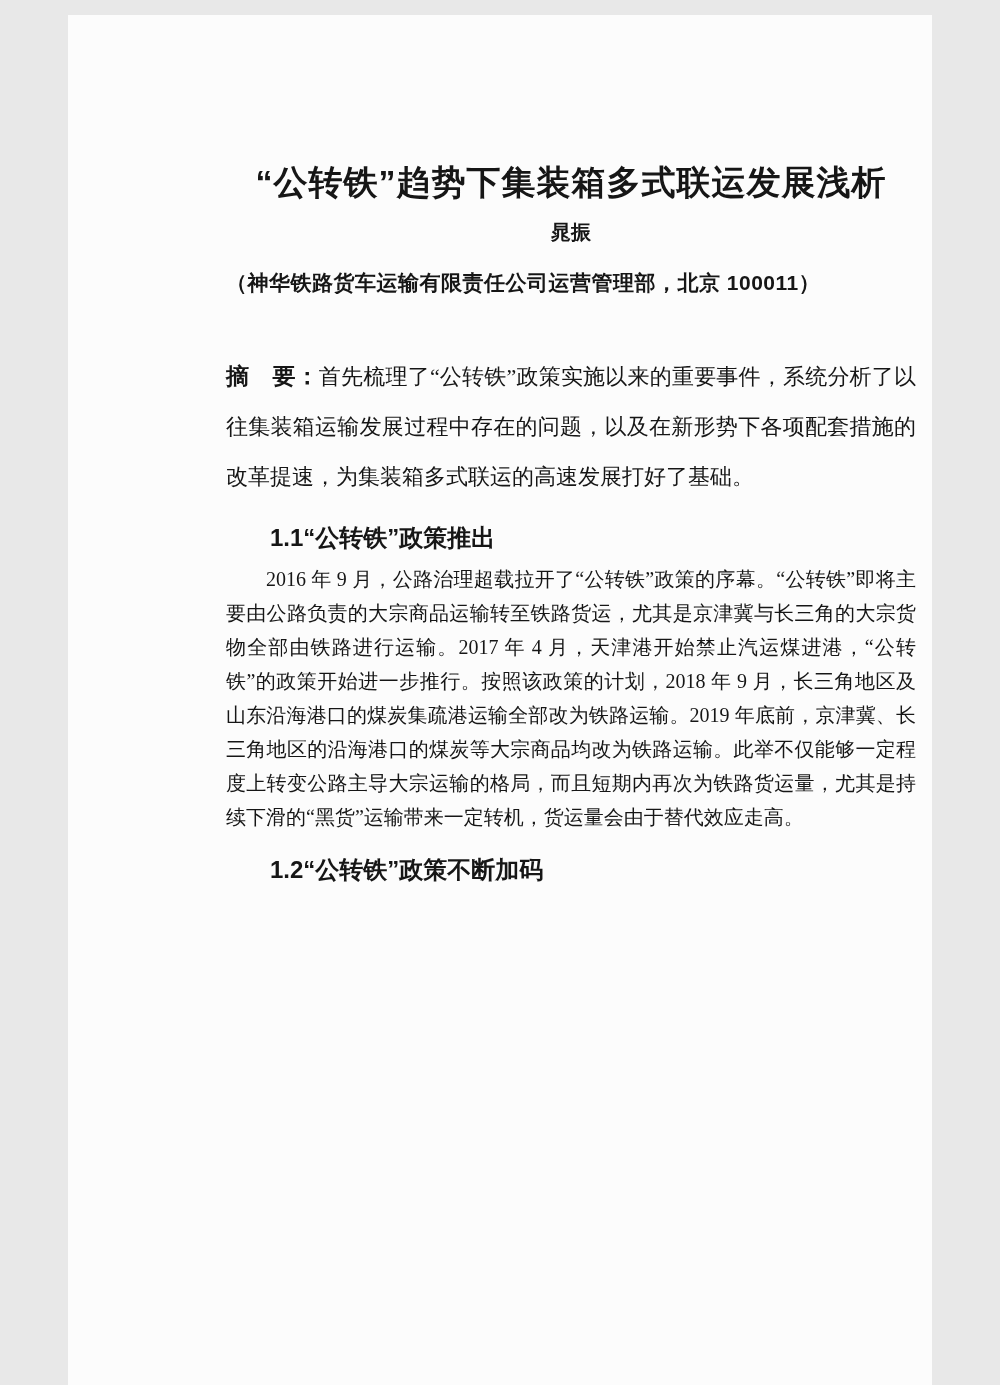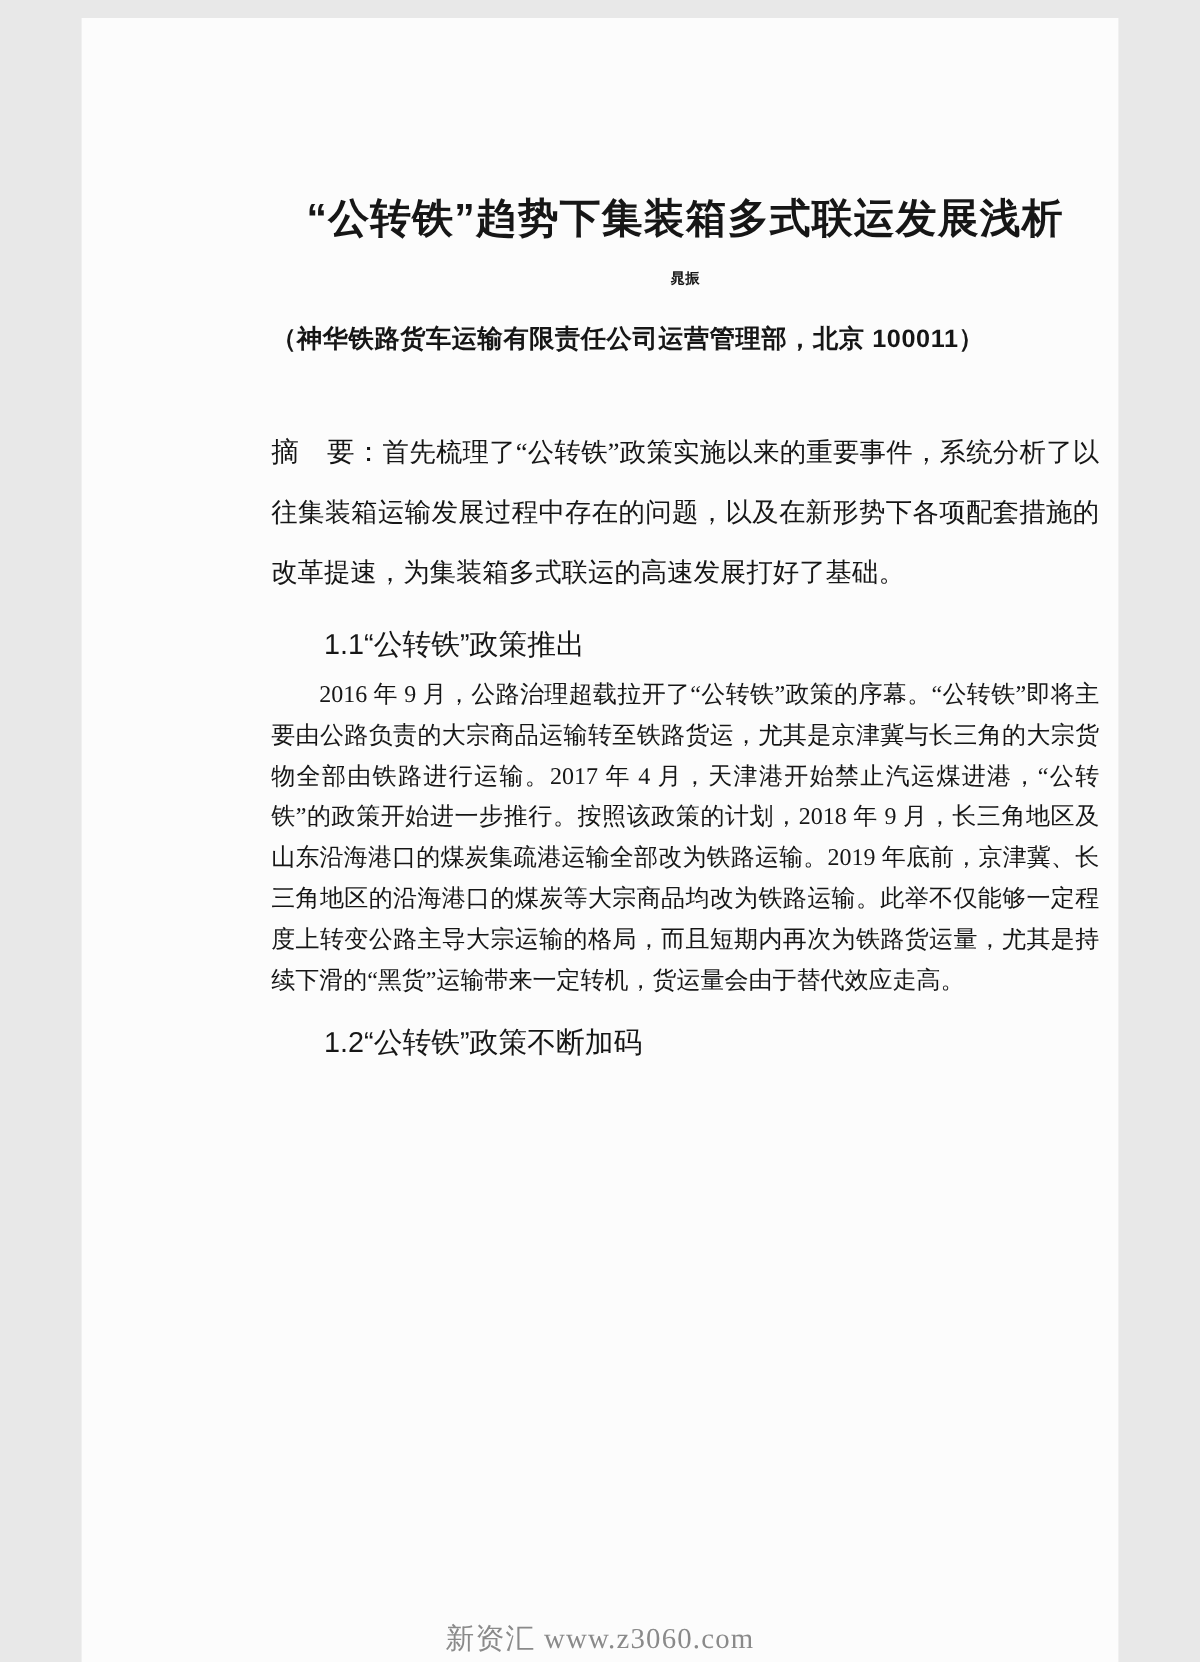--- a/index.html
+++ b/index.html
@@ -30,21 +30,21 @@
     font-weight: bold;
     font-size: 34px;
     line-height: 42px;
     text-align: center;
     letter-spacing: 1px;
   }
   .author {
     margin-top: 16px;
     font-family: "Liberation Sans", "DejaVu Sans", sans-serif;
     font-weight: bold;
-    font-size: 12px;
+    font-size: 20px;
     line-height: 26px;
     text-align: center;
   }
   .affiliation {
     margin-top: 24px;
     font-family: "Liberation Sans", "DejaVu Sans", sans-serif;
     font-weight: bold;
     font-size: 21px;
     line-height: 28px;
     text-align: left;
@@ -52,41 +52,41 @@
   }
   .abstract {
     margin-top: 54px;
     font-size: 22px;
     line-height: 50px;
     text-align: justify;
   }
   .abstract .label,
   .keywords .label {
     font-family: "Liberation Sans", "DejaVu Sans", sans-serif;
-    font-weight: normal;
+    font-weight: bold;
     font-size: 23px;
   }
   .keywords {
     font-size: 22px;
     line-height: 50px;
     text-align: justify;
   }
   .section-heading {
     margin-top: 16px;
     font-family: "Liberation Sans", "DejaVu Sans", sans-serif;
     font-weight: bold;
     font-size: 27px;
     line-height: 36px;
     letter-spacing: 0.5px;
   }
   .subsection-heading {
     margin-top: 20px;
     padding-left: 44px;
     font-family: "Liberation Sans", "DejaVu Sans", sans-serif;
-    font-weight: normal;
+    font-weight: bold;
     font-size: 24px;
     line-height: 32px;
   }
   .body-paragraph {
     margin: 8px 0 0 0;
     font-size: 20px;
     line-height: 34px;
     text-align: justify;
     text-indent: 2em;
   }
@@ -129,14 +129,13 @@
     <div class="subsection-heading">1.1“公转铁”政策推出</div>
 
     <p class="body-paragraph">2016 年 9 月，公路治理超载拉开了“公转铁”政策的序幕。“公转铁”即将主要由公路负责的大宗商品运输转至铁路货运，尤其是京津冀与长三角的大宗货物全部由铁路进行运输。2017 年 4 月，天津港开始禁止汽运煤进港，“公转铁”的政策开始进一步推行。按照该政策的计划，2018 年 9 月，长三角地区及山东沿海港口的煤炭集疏港运输全部改为铁路运输。2019 年底前，京津冀、长三角地区的沿海港口的煤炭等大宗商品均改为铁路运输。此举不仅能够一定程度上转变公路主导大宗运输的格局，而且短期内再次为铁路货运量，尤其是持续下滑的“黑货”运输带来一定转机，货运量会由于替代效应走高。</p>
 
     <div class="subsection-heading">1.2“公转铁”政策不断加码</div>
 
 
   </div>
 
 
-  <div class="watermark">新资汇 www.z3060.com</div>
 </div>
 
 </body></html>

